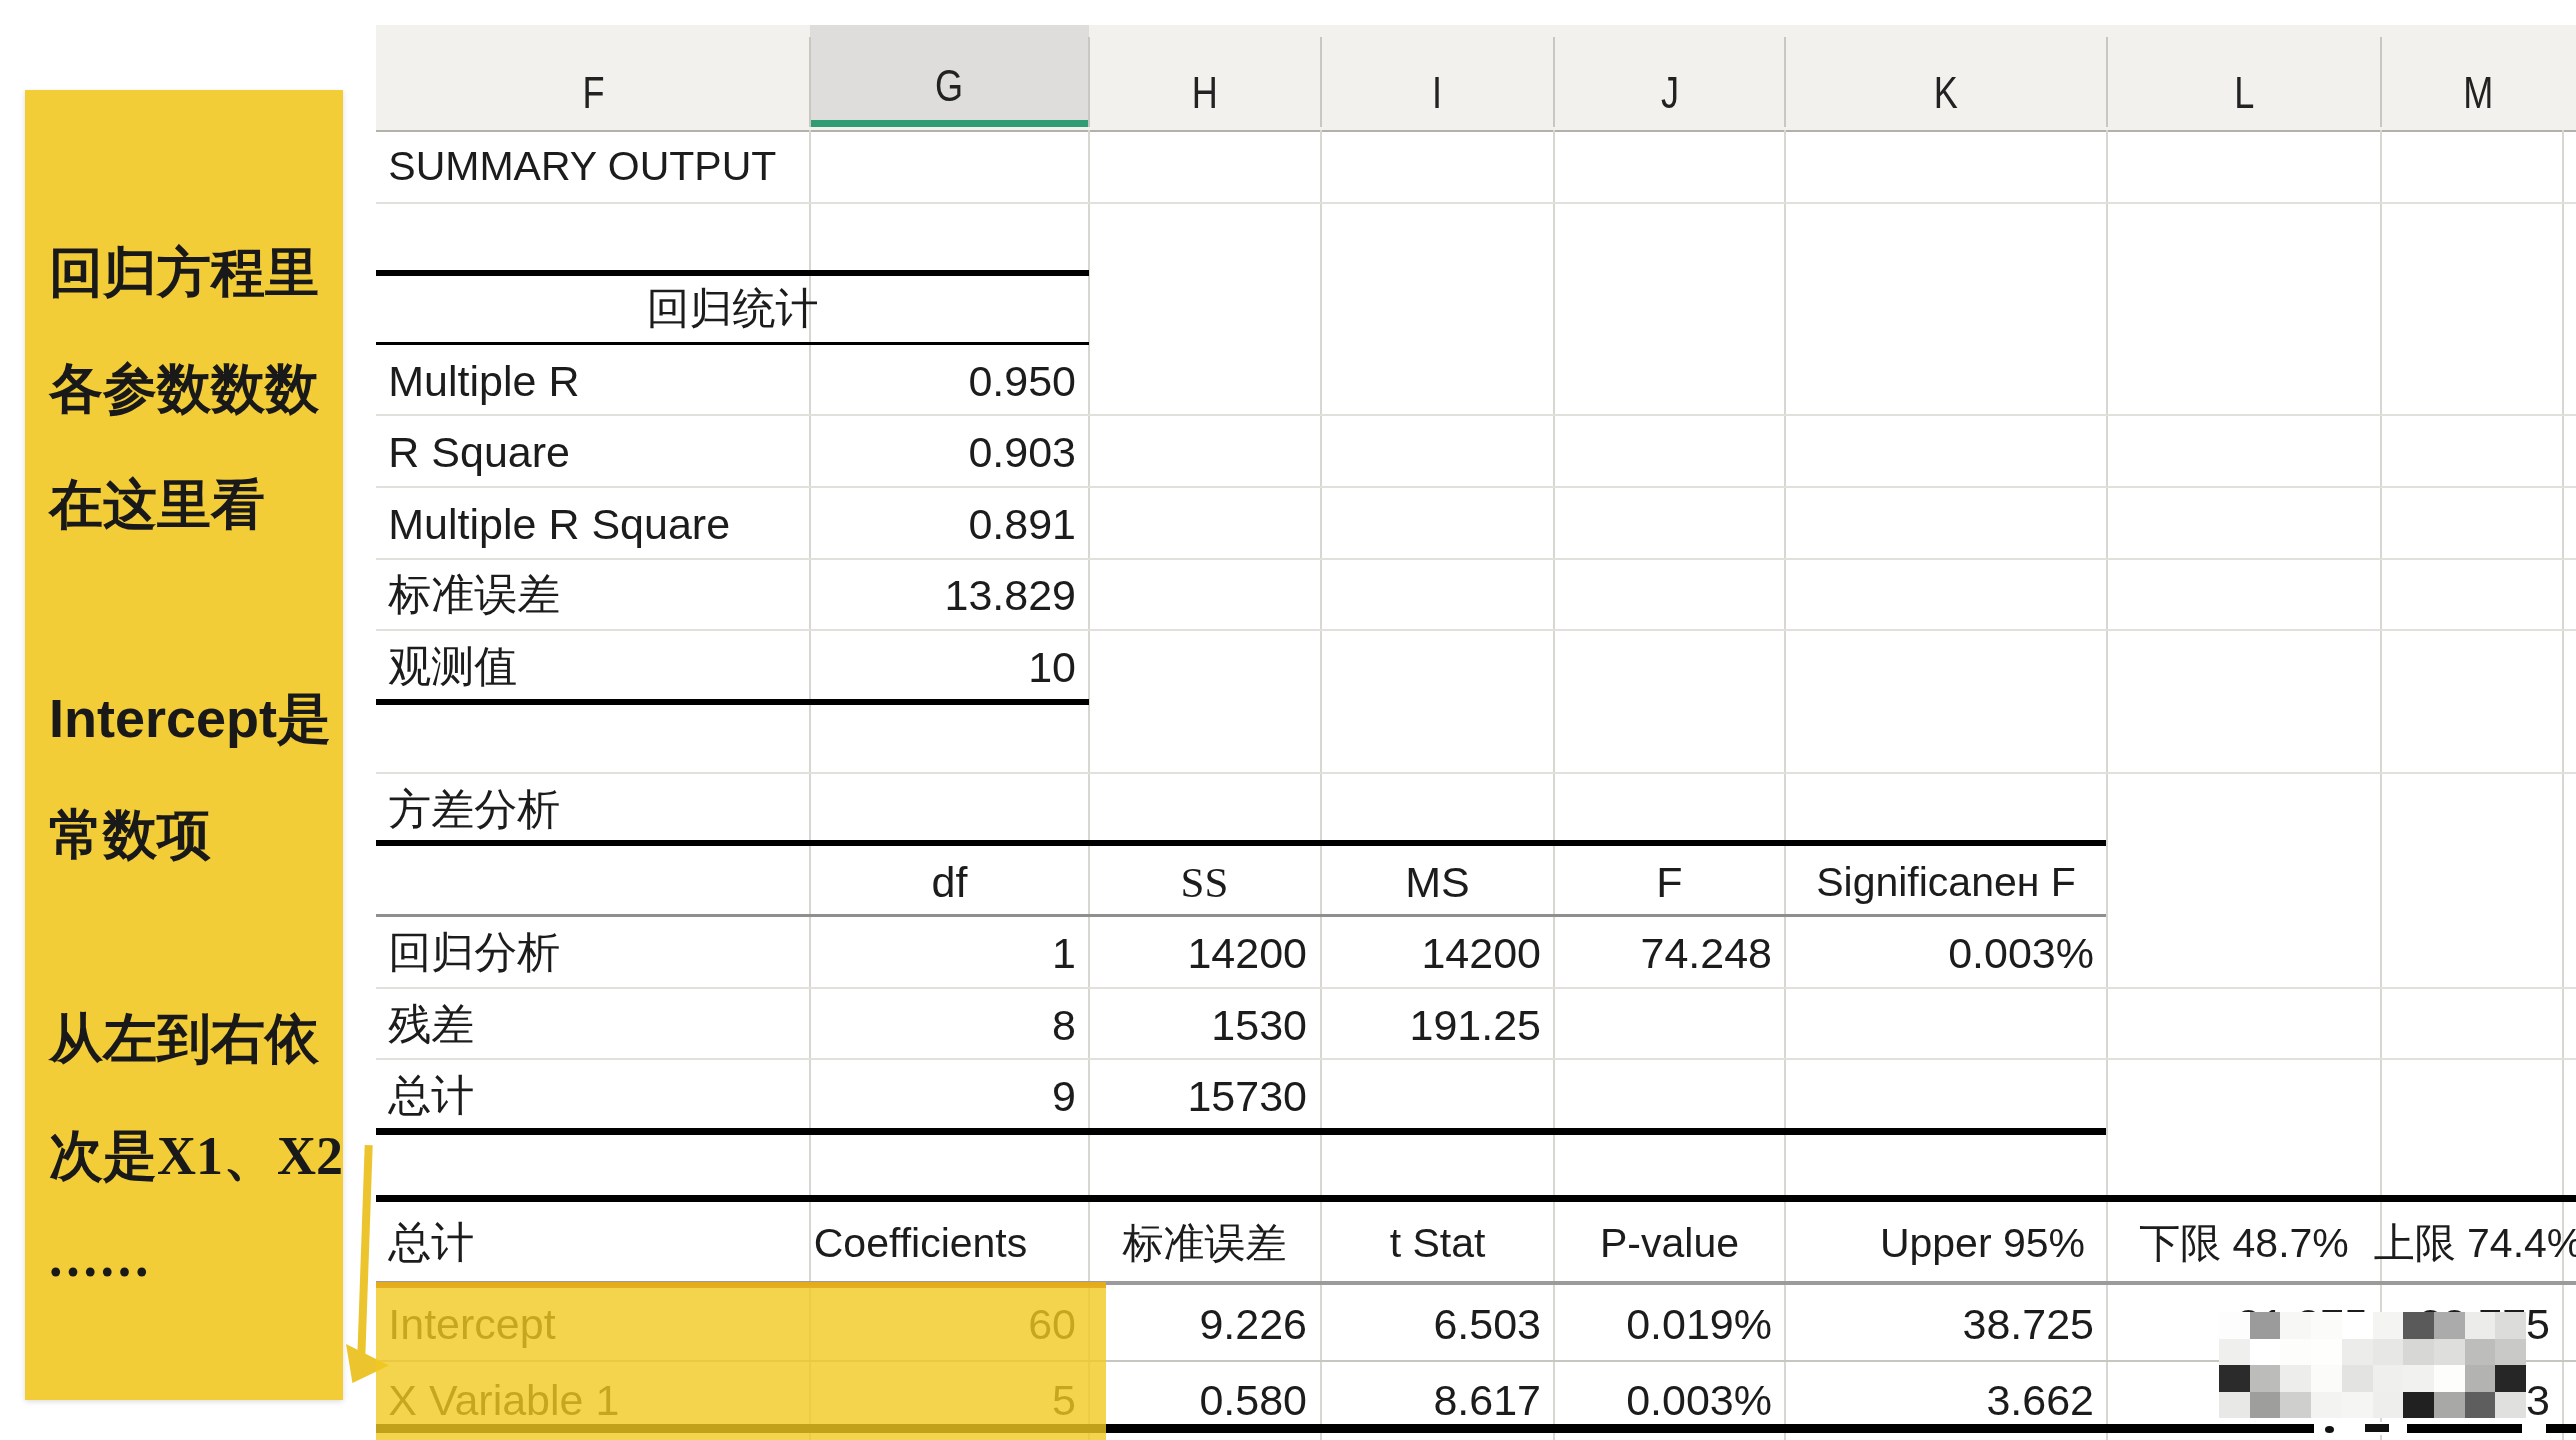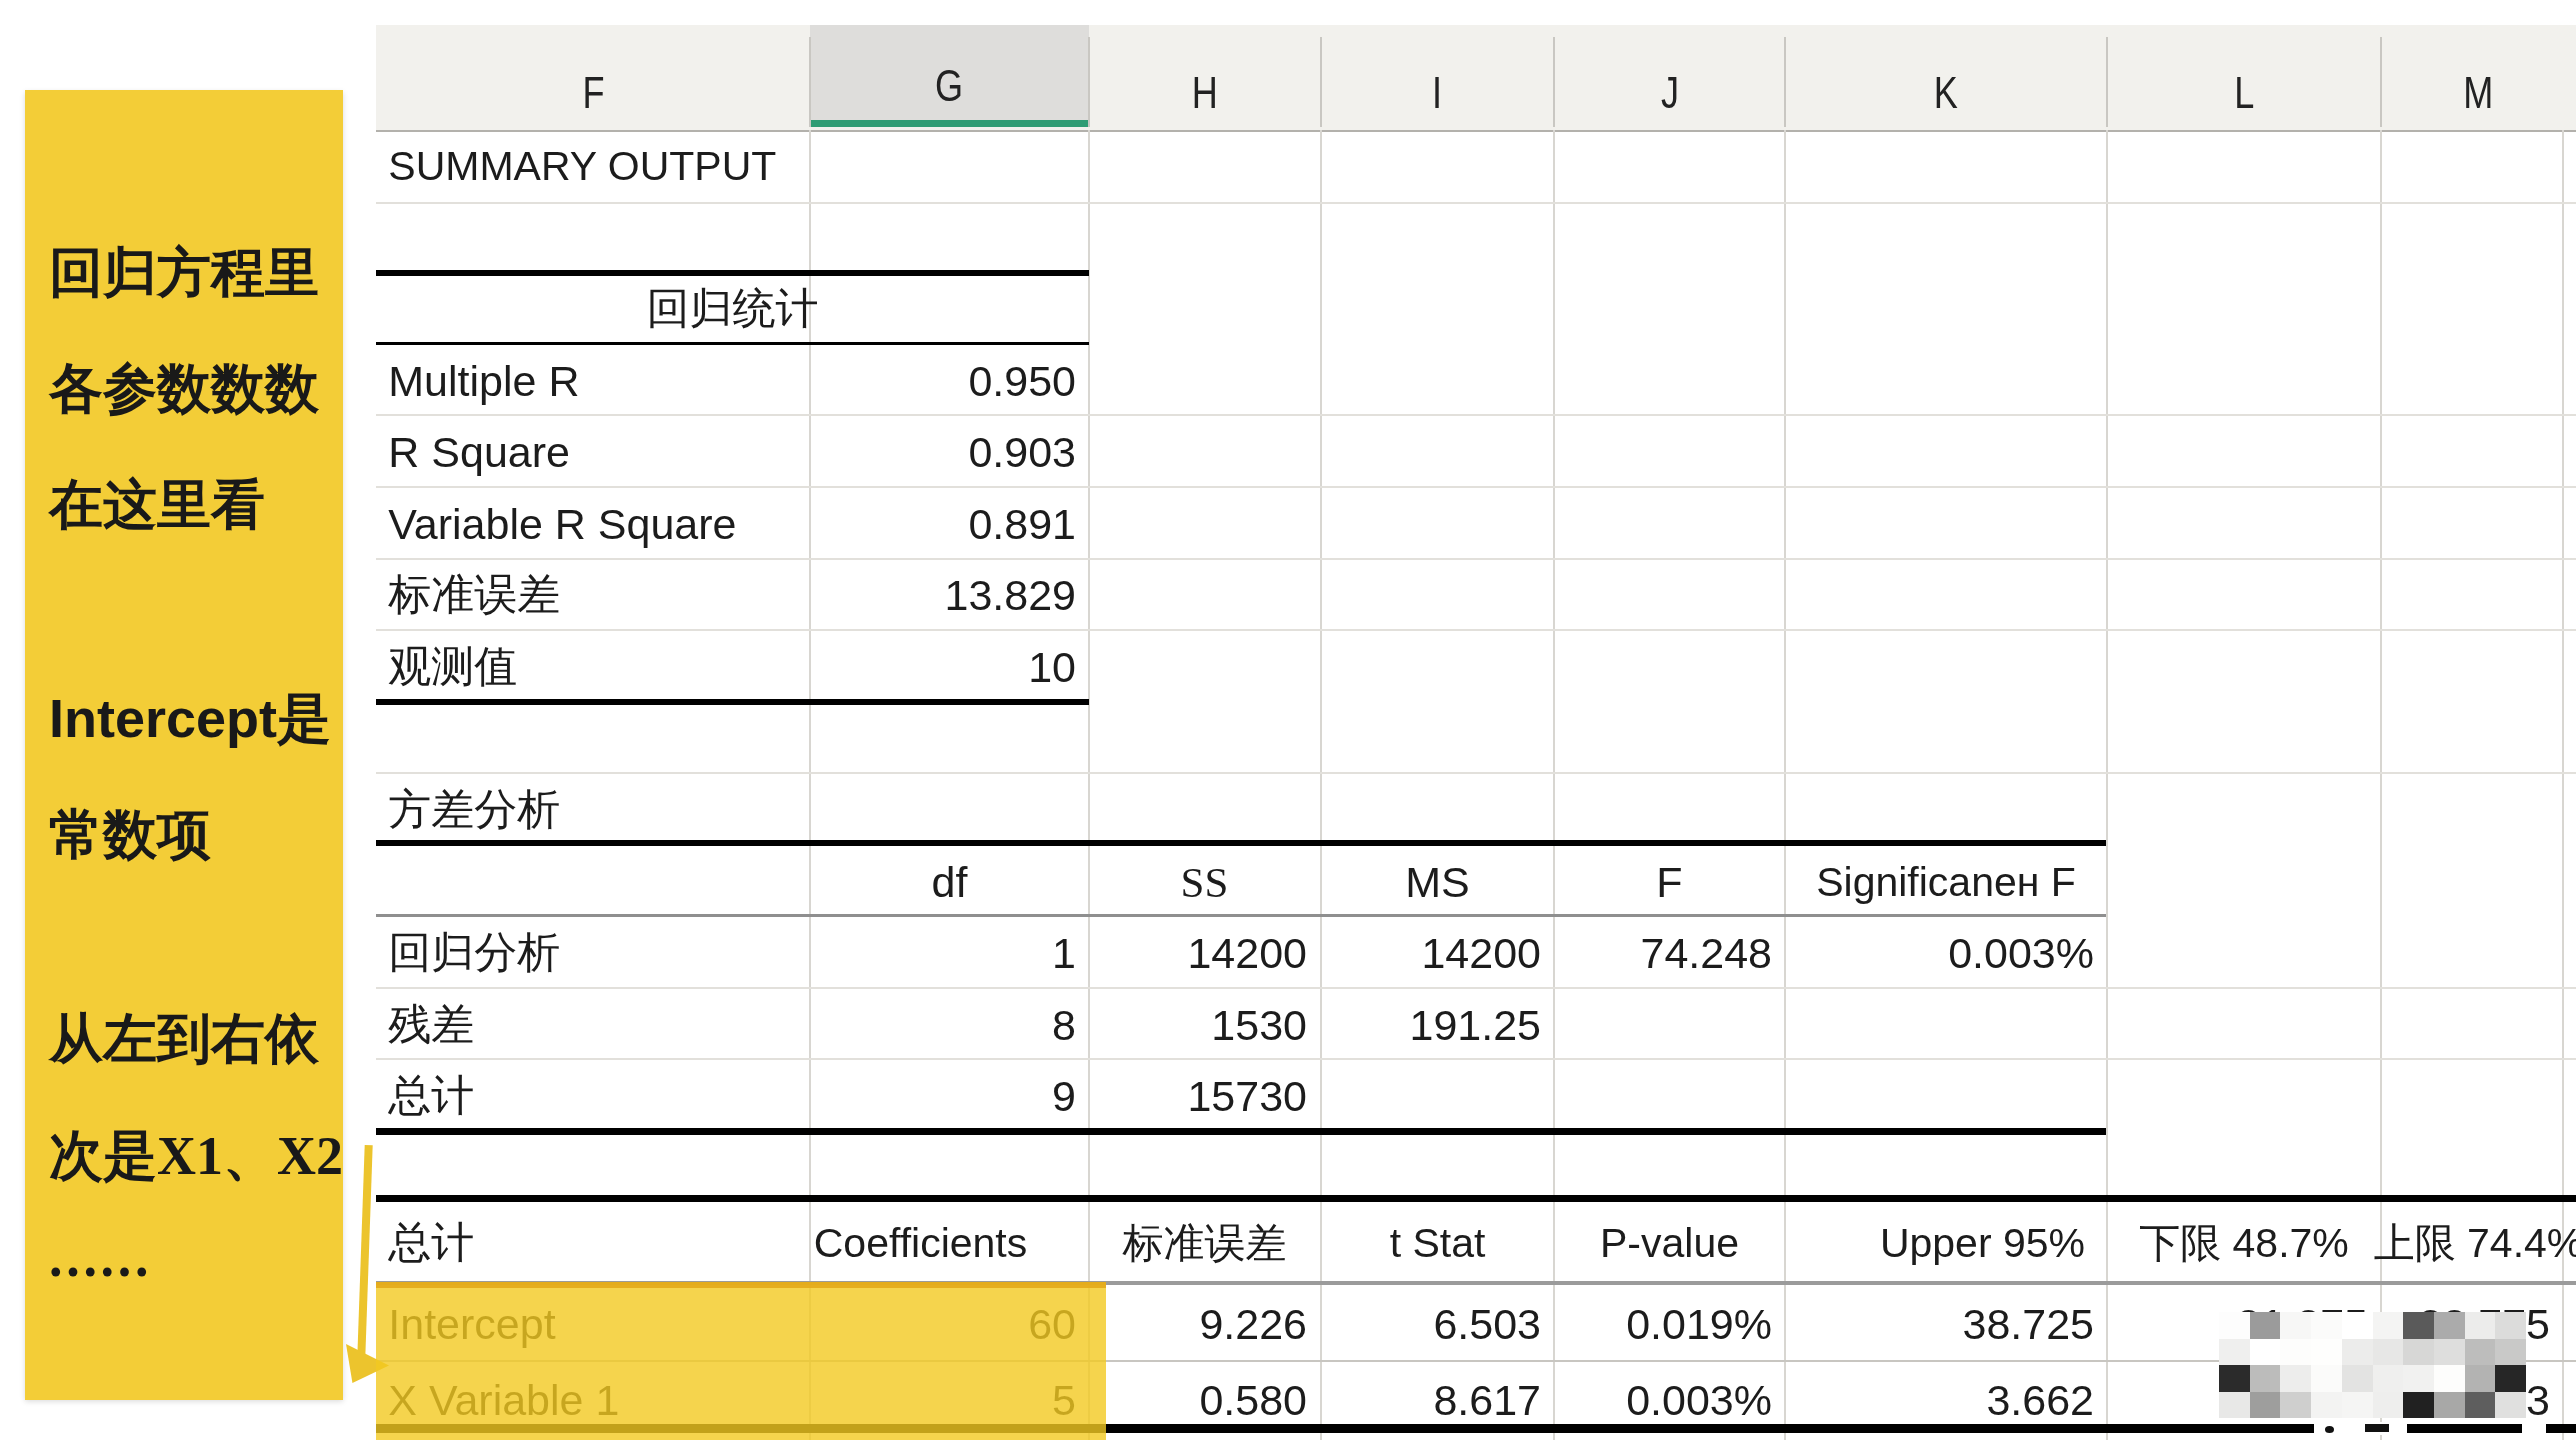--- a/index.html
+++ b/index.html
@@ -120,21 +120,21 @@
   <div class="mark" style="left:2365px;top:1424px;width:24px;height:8.4px;"></div>
   <div class="notch" style="left:2522px;top:1422px;width:24px;height:13px;"></div>
 
   <div class="cell lbl" style="left:379px;top:130px;width:427px;height:72px;font-size:41px;">SUMMARY OUTPUT</div>
 
   <div class="cell lbl" style="left:379px;top:345px;width:427px;height:72px;">Multiple R</div>
   <div class="cell ctr" style="left:376px;top:273px;width:713px;height:72px;">回归统计</div>
   <div class="cell num" style="left:810px;top:345px;width:279px;height:72px;">0.950</div>
   <div class="cell lbl" style="left:379px;top:416px;width:427px;height:72px;">R Square</div>
   <div class="cell num" style="left:810px;top:416px;width:279px;height:72px;">0.903</div>
-  <div class="cell lbl" style="left:379px;top:488px;width:427px;height:72px;">Variable R Square</div>
+  <div class="cell lbl" style="left:379px;top:488px;width:427px;height:72px;">Multiple R Square</div>
   <div class="cell num" style="left:810px;top:488px;width:279px;height:72px;">0.891</div>
   <div class="cell lbl" style="left:379px;top:559px;width:427px;height:72px;">标准误差</div>
   <div class="cell num" style="left:810px;top:559px;width:279px;height:72px;">13.829</div>
   <div class="cell lbl" style="left:379px;top:631px;width:427px;height:72px;">观测值</div>
   <div class="cell num" style="left:810px;top:631px;width:279px;height:72px;">10</div>
 
   <div class="cell lbl" style="left:379px;top:774px;width:427px;height:72px;">方差分析</div>
   <div class="cell ctr" style="left:810px;top:846px;width:279px;height:72px;">df</div>
   <div class="cell ctr" style="left:1089px;top:846px;width:231px;height:72px;font-family:Liberation Serif, serif;">SS</div>
   <div class="cell ctr" style="left:1321px;top:846px;width:233px;height:72px;">MS</div>

